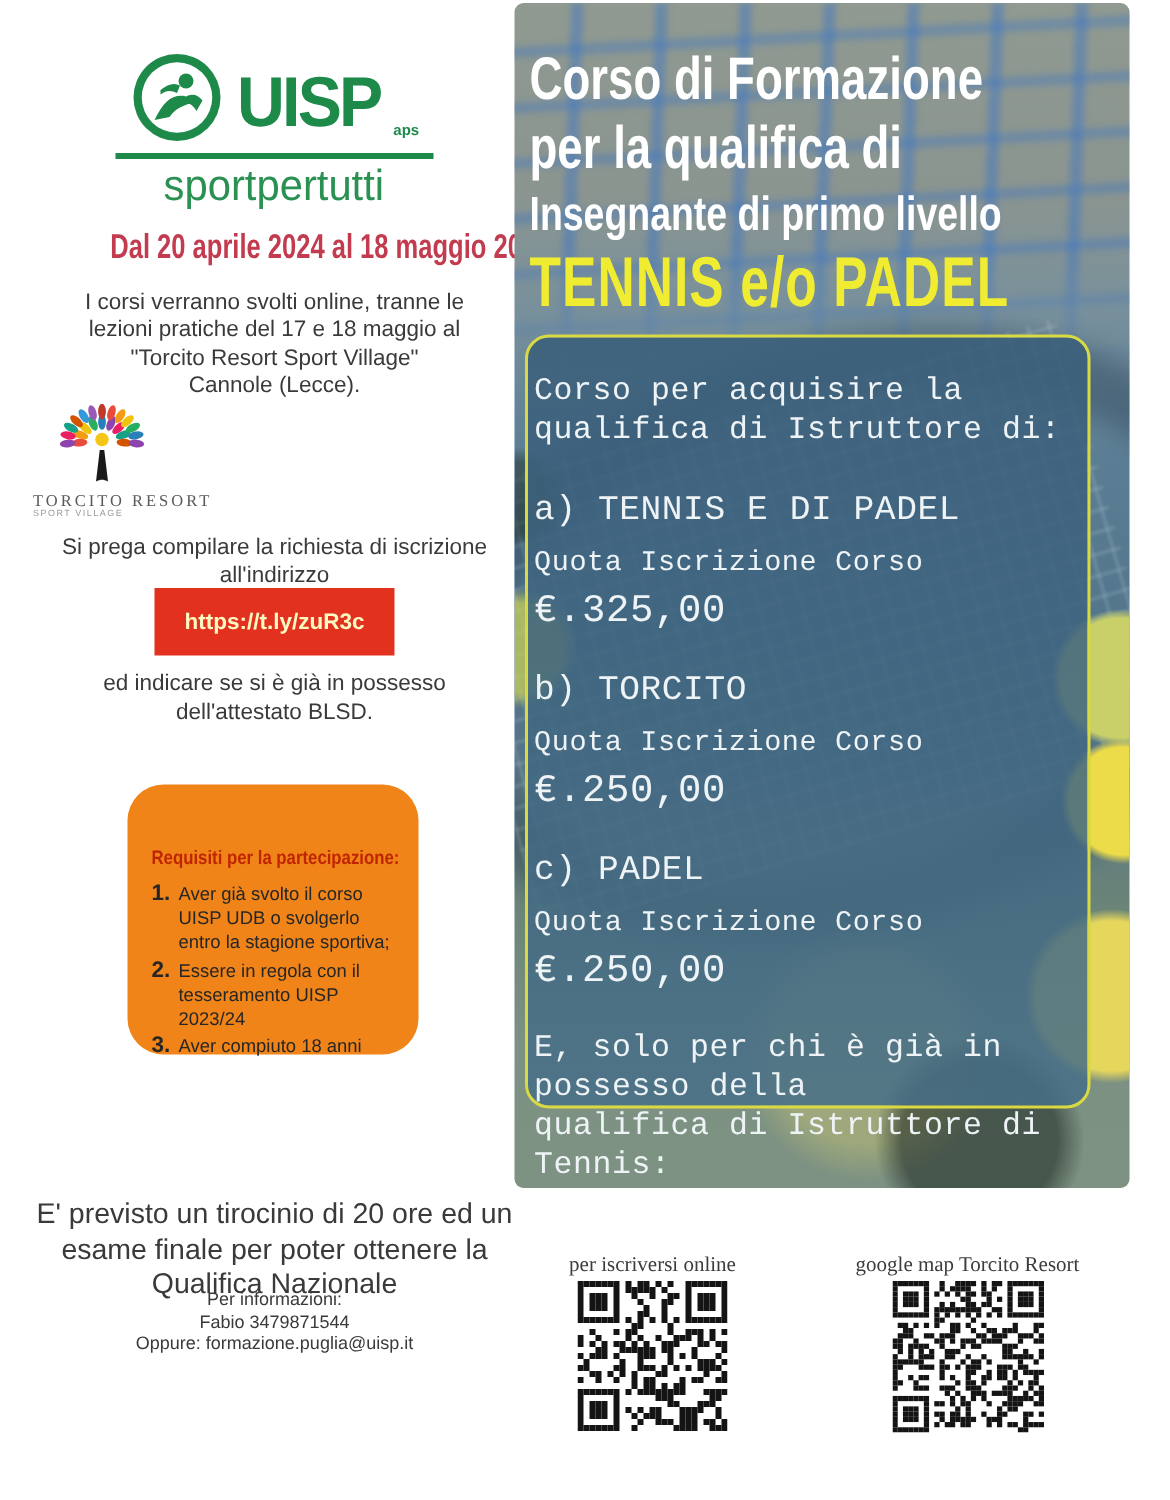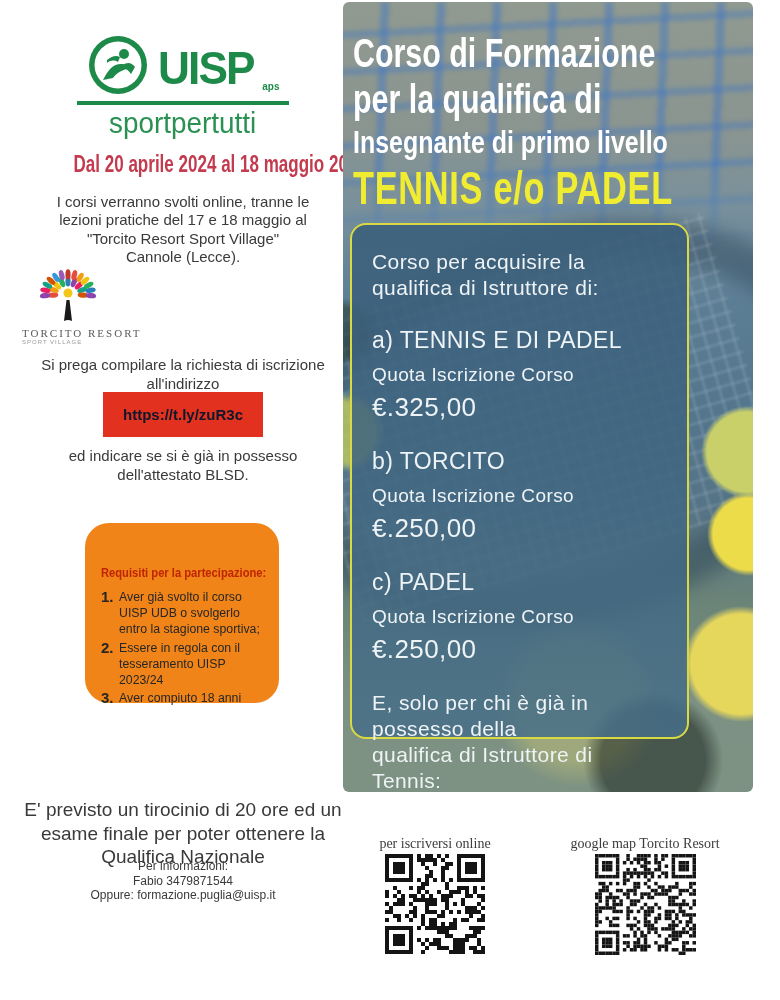--- a/index.html
+++ b/index.html
@@ -23,21 +23,21 @@
              font-size:23px;font-weight:bold;color:#c23b4e;white-space:nowrap;}
   .date-line>span{display:inline-block;transform:scaleX(.74);transform-origin:center;}
 
   .intro-txt{position:absolute;left:0;right:0;top:193px;font-size:15px;line-height:1.22;color:#3a3a3a;}
   .torcito{position:absolute;left:0;right:1px;top:264px;text-align:left;}
   .torcito-name{font-size:11px;letter-spacing:2px;color:#5a5a5a;font-family:"Liberation Serif",serif;margin-top:1px;}
   .torcito-sub{font-size:6px;letter-spacing:1px;color:#9a9a9a;}
 
   .signup-txt{position:absolute;left:0;right:0;top:356px;font-size:15px;line-height:1.25;}
   .link-box{position:absolute;left:50%;top:392px;transform:translateX(-50%);
-            background:#e2311e;color:#0f172a;font-weight:bold;font-size:15px;
+            background:#e2311e;color:#fef9c3;font-weight:bold;font-size:15px;
             padding:14px 20px;white-space:nowrap;}
   .note-txt{position:absolute;left:0;right:0;top:447px;font-size:15px;line-height:1.25;}
 
   .orange-box{position:absolute;left:63px;top:523px;width:194px;height:180px;
               background:#f08418;border-radius:24px;box-sizing:border-box;
               padding:40px 14px 0 16px;text-align:left;}
   .req-title{font-size:13px;font-weight:bold;color:#bf2500;white-space:nowrap;
              display:inline-block;transform:scaleX(.86);transform-origin:left center;margin-bottom:9px;}
   .req-item{display:flex;gap:4px;font-size:12.3px;line-height:1.32;color:#262626;margin-bottom:2px;}
   .req-num{font-weight:bold;font-size:15px;flex:0 0 14px;line-height:1.05;}
@@ -75,24 +75,24 @@
       radial-gradient(circle 85px at 235px 700px,rgba(219,209,110,.35) 0 60px,rgba(219,209,110,0) 85px);}
   .hero{position:absolute;left:10px;top:28px;color:#fff;}
   .hero .l1,.hero .l2{font-size:40px;font-weight:bold;line-height:46px;white-space:nowrap;}
   .hero .l3{font-size:32px;font-weight:bold;line-height:40px;white-space:nowrap;}
   .hero .l4{font-size:47px;font-weight:bold;line-height:52px;color:#efec32;white-space:nowrap;}
   .hero span{display:inline-block;transform-origin:left center;}
   .hero .l1 span,.hero .l2 span{transform:scaleX(.76);}
   .hero .l3 span{transform:scaleX(.78);}
   .hero .l4 span{transform:scaleX(.73);letter-spacing:1px;}
 
-  .panel{position:absolute;left:7px;top:221px;width:339px;height:516px;box-sizing:border-box;
+  .panel{position:absolute;left:7px;top:221px;width:377px;height:516px;box-sizing:border-box;
     border:2px solid #d9d943;border-radius:16px;
     background:linear-gradient(180deg,rgba(58,94,122,.87),rgba(70,110,136,.84));
-    padding:24px 20px 0;color:#eef3f6;letter-spacing:.4px;}
+    padding:24px 4px 0;color:#eef3f6;letter-spacing:.4px;font-family:Liberation Mono, monospace;}
   .p-intro{font-size:21px;line-height:26px;margin-bottom:26px;}
   .p-item{margin-bottom:22px;}
   .p-label{font-size:23px;line-height:27px;margin-bottom:5px;}
   .p-quota{font-size:19px;line-height:32px;}
   .p-price{font-size:26px;}
   .p-note{font-size:21px;line-height:26px;margin:6px 0 22px;}
 
   
   .qr-block{position:absolute;top:836px;width:160px;text-align:center;}
   .qr-a{left:355px;} .qr-b{left:565px;}

